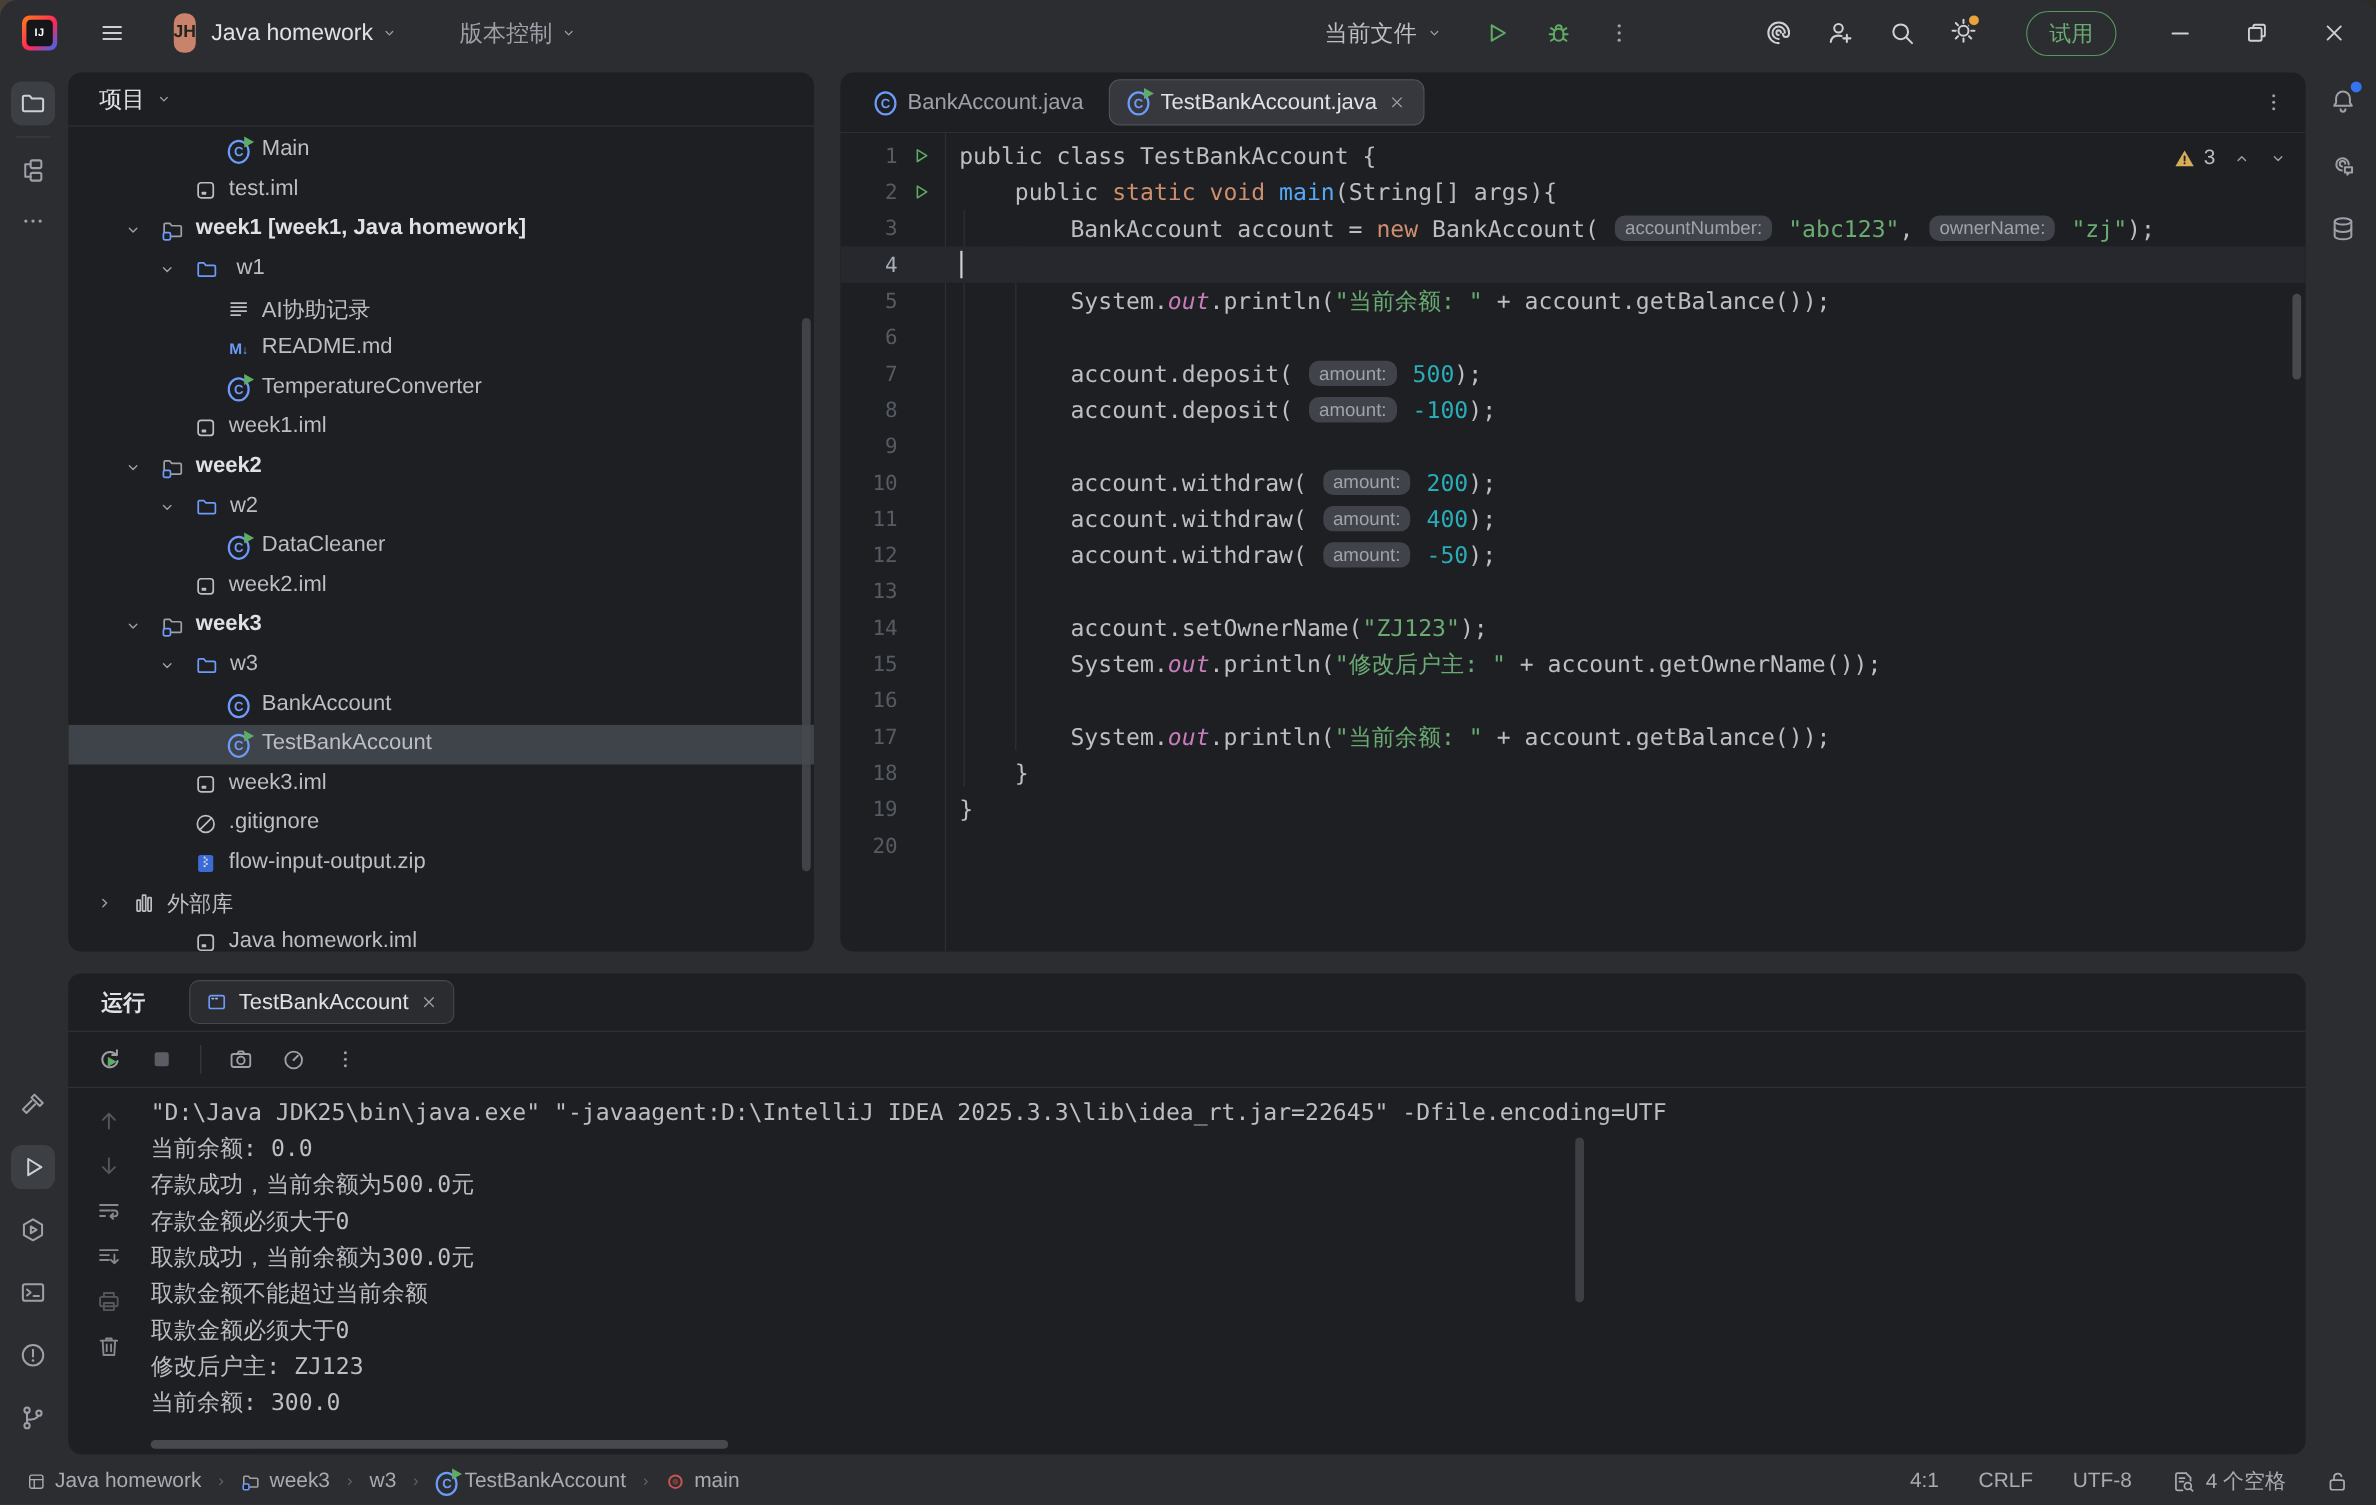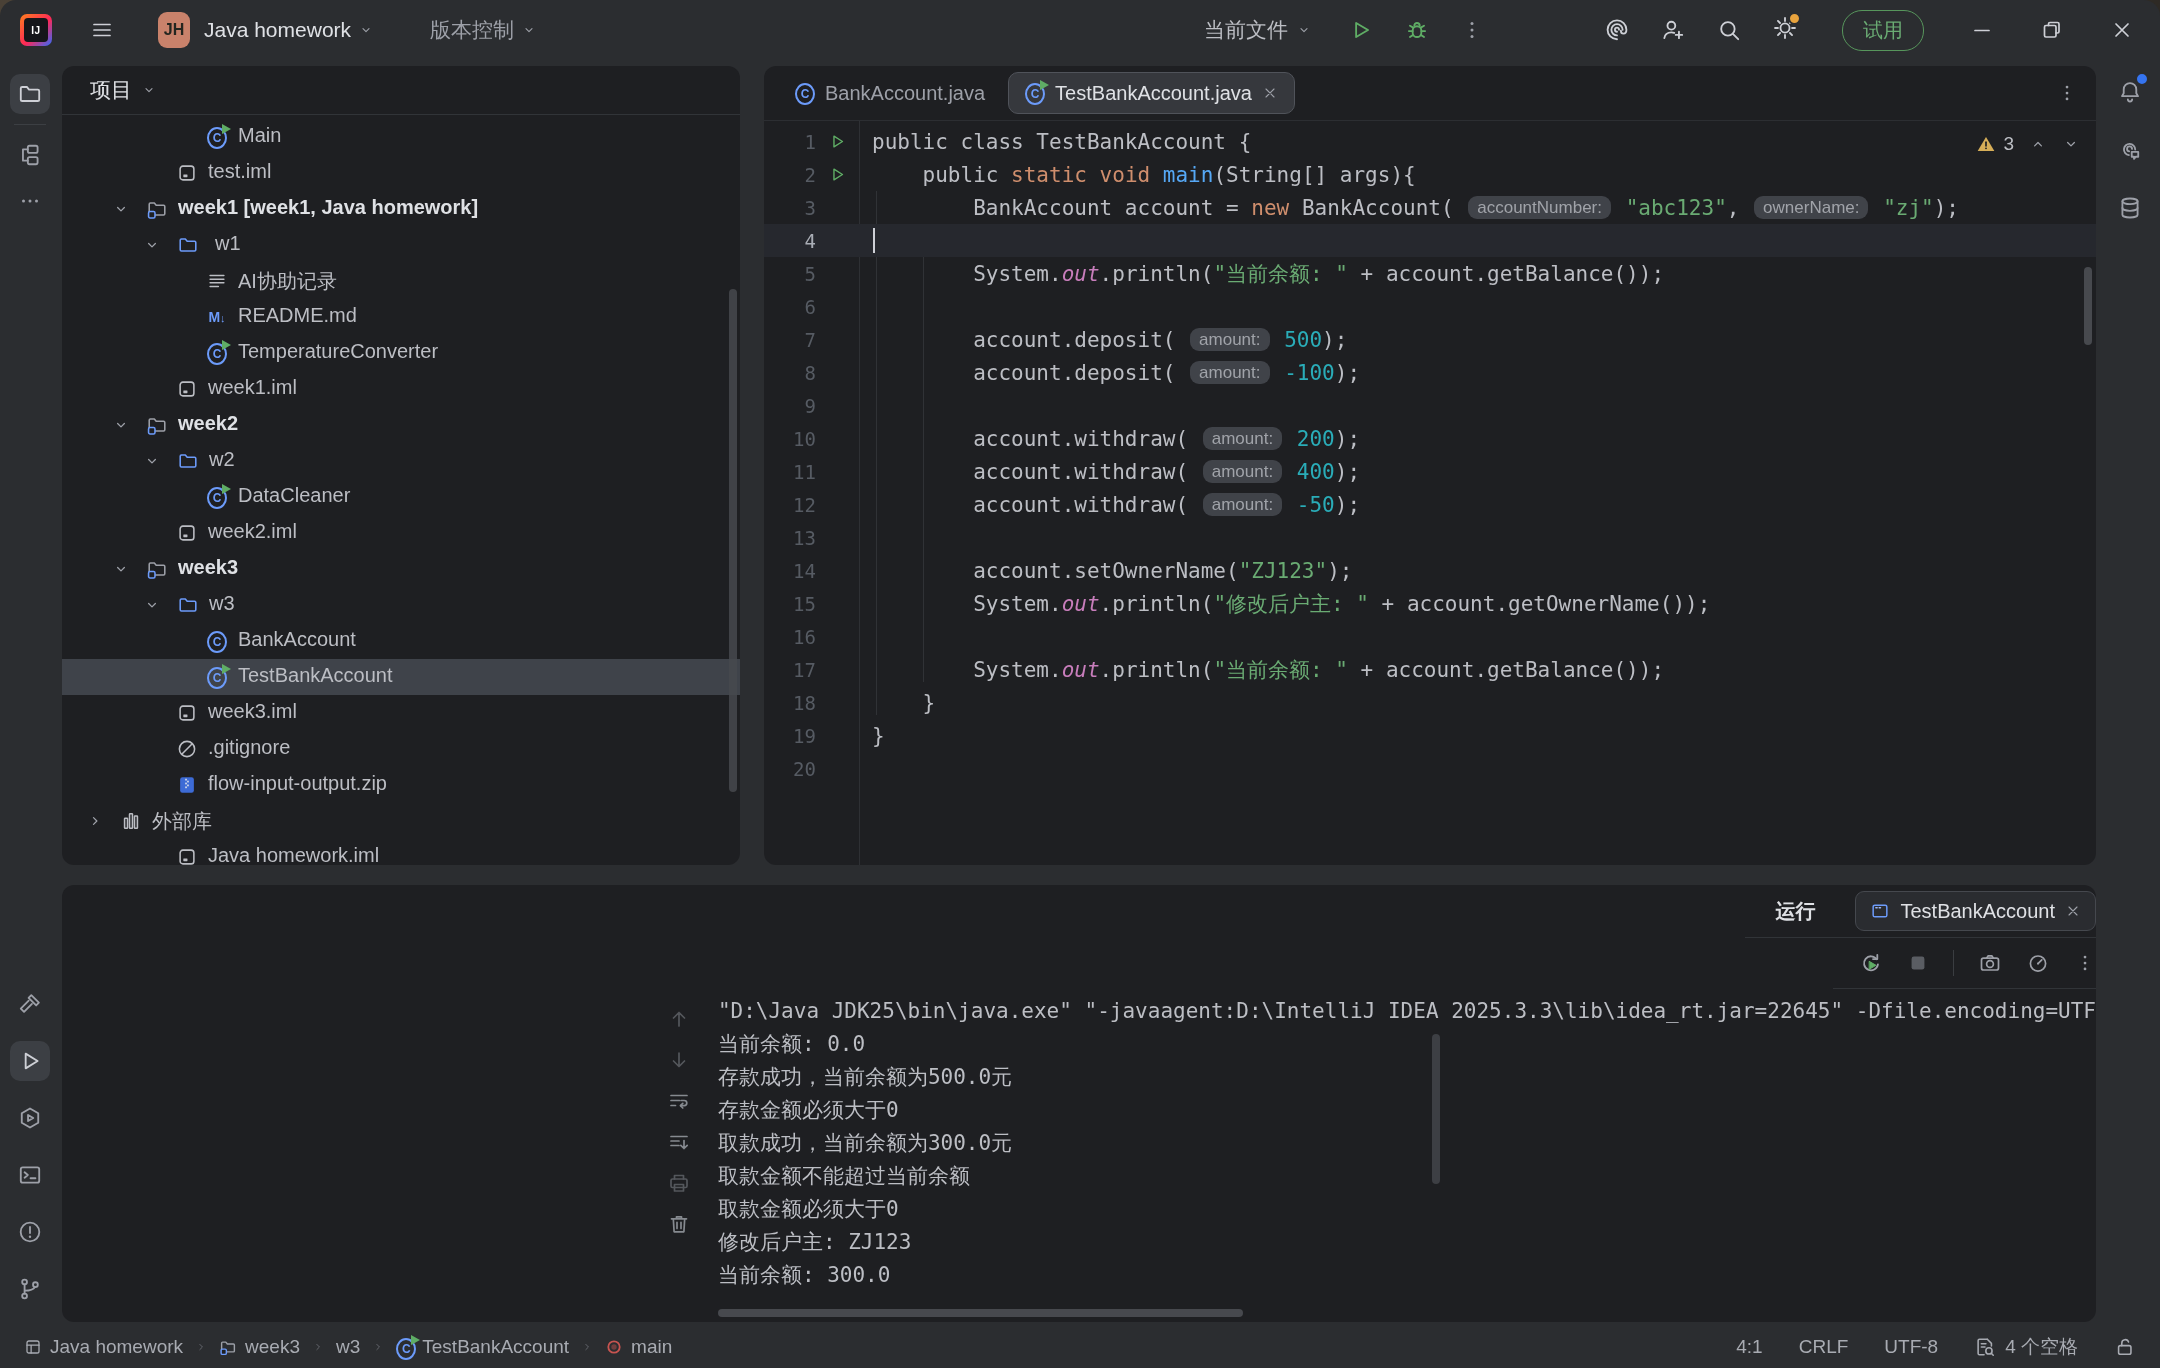--- a/index.html
+++ b/index.html
@@ -14,21 +14,21 @@
   .green{color:#5fad65}.cdim{color:#9da0a8}.dim2{color:#54575c}
 
   
   .titlebar{height:60px;flex:0 0 60px;display:flex;align-items:center;color:#ced0d6;}
   .tb-left{display:flex;align-items:center;padding-left:20px;}
   .ij-logo{width:32px;height:32px;border-radius:7px;background:linear-gradient(135deg,#fc801d,#fe2857 55%,#2e6bff);
     display:flex;align-items:center;justify-content:center;}
   .ij-in{width:24px;height:24px;border-radius:4px;background:#15161a;color:#fff;font-size:10px;font-weight:bold;
     display:flex;align-items:center;justify-content:center;letter-spacing:.5px;}
   .tb-ham{margin-left:38px;color:#ced0d6;}
-  .avatar{margin-left:44px;width:32px;height:36px;border-radius:9px;background:#c9826b;color:#23251f;
+  .avatar{margin-left:44px;width:20px;height:36px;border-radius:9px;background:#c9826b;color:#23251f;
     font-weight:bold;font-size:16px;display:flex;align-items:center;justify-content:center;}
   .proj-name{margin-left:14px;display:flex;align-items:center;gap:7px;font-size:21px;color:#dfe1e5;}
   .vcs{margin-left:56px;display:flex;align-items:center;gap:7px;font-size:21px;color:#9da0a8;}
   .tb-right{margin-left:auto;display:flex;align-items:center;padding-right:26px;}
   .runcfg{display:flex;align-items:center;gap:8px;font-size:21px;color:#bcbec4;margin-right:36px;}
   .tb-right .tbi{margin-left:30px;}
   .tb-gap{width:120px;}
   .gear-wrap{position:relative;}
   .gear-dot{position:absolute;top:-3px;right:-3px;width:9px;height:9px;border-radius:50%;background:#e8a33d;
     border:2px solid #2b2d30;}
@@ -103,21 +103,21 @@
   .sv{color:#c77dbb;font-style:italic}
   .hint{background:#404349;color:#a0a3a9;border-radius:9px;padding:2px 9px;font-size:17px;
     font-family:"Liberation Sans",sans-serif;display:inline-block;line-height:1.15;margin:0 2px;}
   .caret{display:inline-block;width:2px;height:25px;background:#ced0d6;margin-left:1px;}
   .inspections{position:absolute;top:12px;right:16px;display:flex;align-items:center;gap:15px;
     font-size:19px;color:#bcbec4;font-family:"Liberation Sans",sans-serif;}
   .insp-warn{display:flex;align-items:center;gap:7px;}
   .ethumb{position:absolute;right:4px;top:146px;width:8px;height:78px;border-radius:4px;background:#47494e;}
 
   
-  .run{margin:20px 4px 3px 2px;height:437px;flex:0 0 437px;display:flex;flex-direction:column;align-items:flex-end;}
+  .run{margin:20px 4px 3px 2px;height:437px;flex:0 0 437px;display:flex;flex-direction:column;}
   .run-header{height:52px;flex:0 0 52px;display:flex;align-items:center;padding-left:30px;gap:40px;
     border-bottom:1px solid #313438;}
   .run-title{font-size:20px;color:#dfe1e5;font-weight:bold;}
   .run-tab{height:38px;display:flex;align-items:center;gap:10px;padding:0 14px;border:1px solid #45484e;
     border-radius:9px;background:#2a2c30;font-size:20px;color:#dfe1e5;}
   .run-toolbar{height:50px;flex:0 0 50px;display:flex;align-items:center;padding-left:26px;gap:24px;
     color:#9da0a8;border-bottom:1px solid #313438;}
   .tool-div{width:1px;height:26px;background:#3a3d41;}
   .run-body{flex:1;display:flex;position:relative;min-height:0;}
   .console-gutter{flex:0 0 73px;display:flex;flex-direction:column;align-items:center;padding-top:18px;

